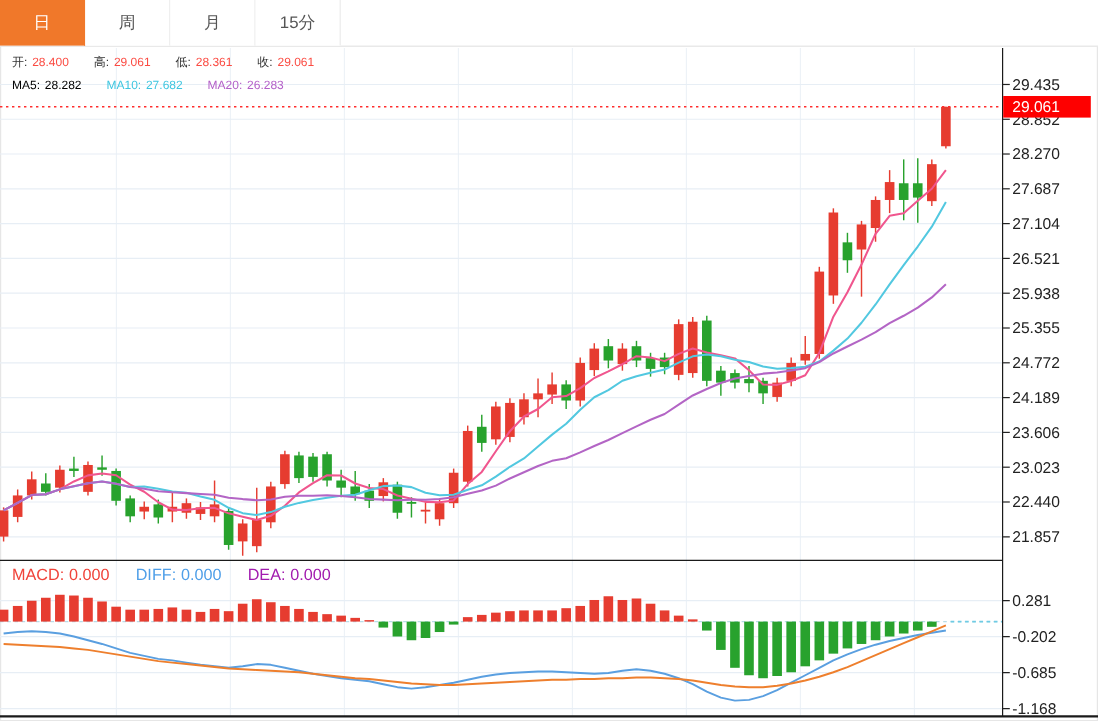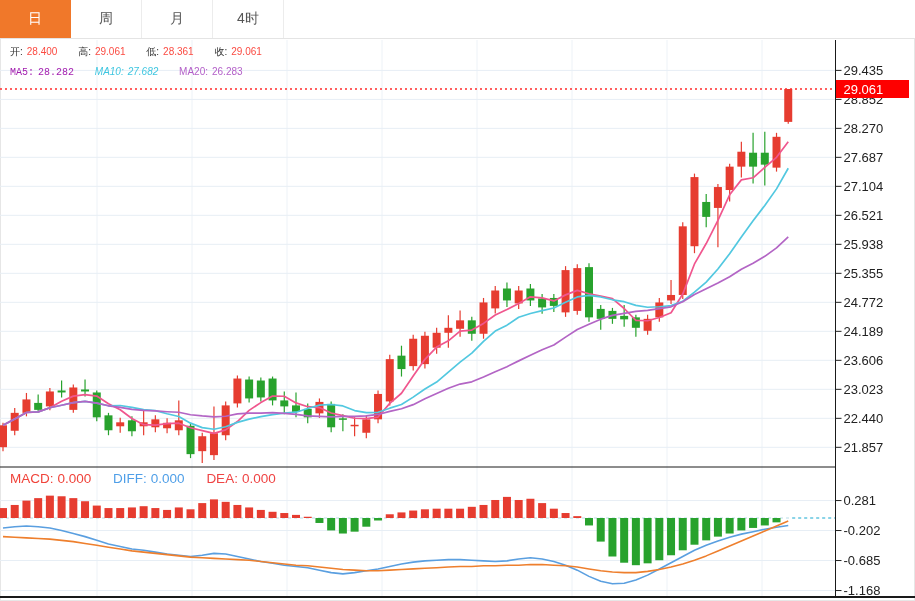--- a/index.html
+++ b/index.html
@@ -17,43 +17,43 @@
     width:71px;height:38px;box-sizing:border-box;display:flex;align-items:center;
     justify-content:center;font-size:14px;color:#555;border-right:1px solid #ececec;
     cursor:pointer;user-select:none;background:#fff;
   }
   .tab.active{background:#f0782a;color:#fff;border-right-color:#f0782a;}
   
   .row{position:absolute;left:10px;z-index:5;white-space:nowrap;font-size:10px;color:#333;}
   .row span{margin-right:4px;}
   .gap{margin-right:18px !important;}
   .v-red{color:#fb4b42;}
-  .ma5{color:#a21caf;font-family:Liberation Mono, monospace;}
-  .ma10{color:#3ec6e0;font-style:italic;}
+  .ma5{color:#000000;}
+  .ma10{color:#3ec6e0;}
   .ma20{color:#b35fc8;}
   .macd-r{color:#f0433a;}
   .diff-b{color:#4f9fe8;}
-  .dea-o{color:#ef4444;}
+  .dea-o{color:#a21caf;}
   .ohlc-row{top:45px;}
   .ma-row{top:66px;}
   .macd-row{top:471px;font-size:13.5px;}
   
   .chart-wrap{position:absolute;top:0;left:0;width:736px;height:601px;z-index:1;}
   svg{display:block;}
 </style>
 </head>
 <body>
 
 <div class="screen">
 
   <div class="tabbar" id="tabbar">
       <div class="tab active">日</div>
       <div class="tab">周</div>
       <div class="tab">月</div>
-      <div class="tab">4时</div>
+      <div class="tab">15分</div>
     </div>
 
   <div class="row ohlc-row">
     <span>开:</span><span class="v-red gap">28.400</span>
     <span>高:</span><span class="v-red gap">29.061</span>
     <span>低:</span><span class="v-red gap">28.361</span>
     <span>收:</span><span class="v-red">29.061</span>
   </div>
 
   <div class="row ma-row">

